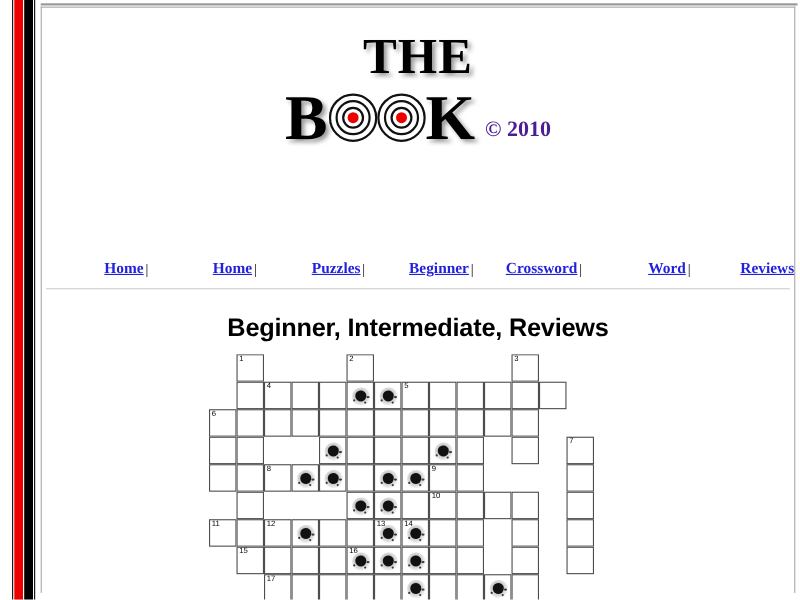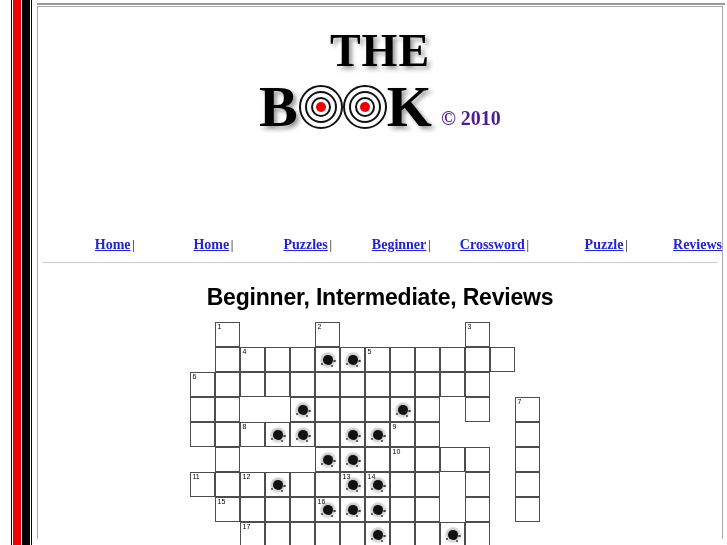--- a/index.html
+++ b/index.html
@@ -362,21 +362,21 @@
     <div class="nav-cell"><span class="nav-link">Home</span></div>
     <div class="nav-sep">|</div>
     <div class="nav-cell"><span class="nav-link">Home</span></div>
     <div class="nav-sep">|</div>
     <div class="nav-cell"><span class="nav-link">Puzzles</span></div>
     <div class="nav-sep">|</div>
     <div class="nav-cell"><span class="nav-link">Beginner</span></div>
     <div class="nav-sep">|</div>
     <div class="nav-cell"><span class="nav-link">Crossword</span></div>
     <div class="nav-sep">|</div>
-    <div class="nav-cell"><span class="nav-link">Puzzle</span></div>
+    <div class="nav-cell"><span class="nav-link">Word</span></div>
     <div class="nav-sep">|</div>
     <div class="nav-cell"><span class="nav-link">Reviews</span></div>
   </div>
 <div id="nav-rule"></div>
 
 <div id="content-heading">Beginner, Intermediate, Reviews</div>
 
 <div id="crossword-wrap">
   <div id="crossword-grid">
       <div class="xw-cell" style="left: 25px; top: 0px;">

